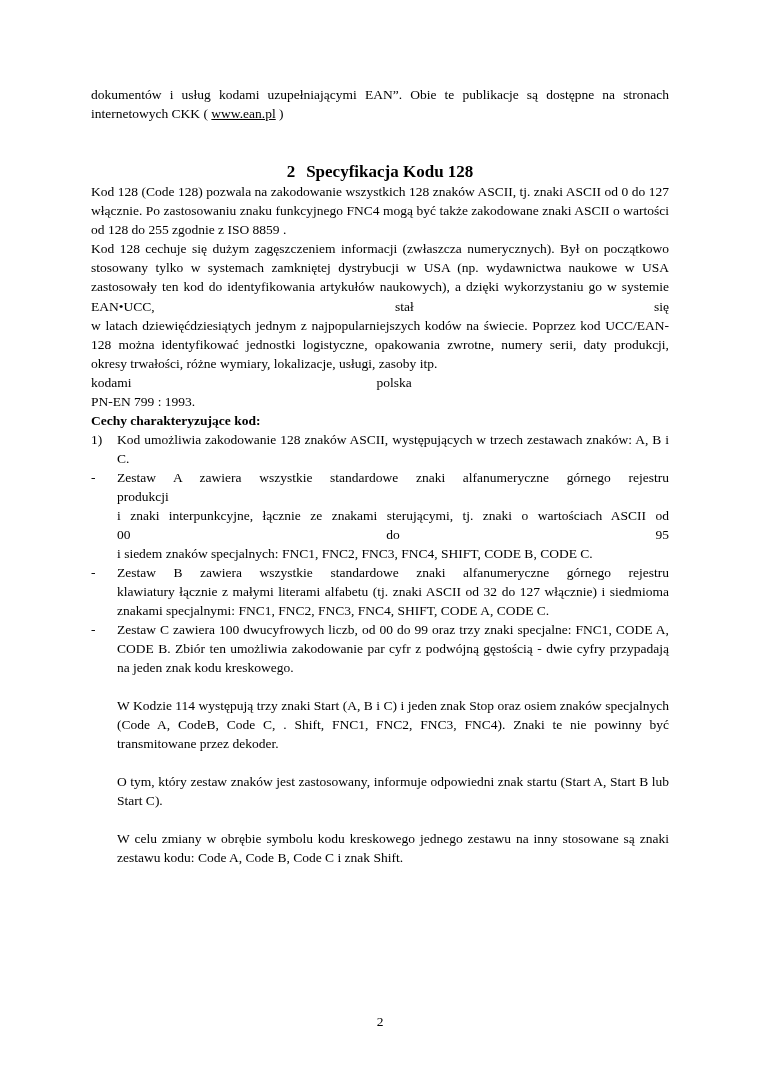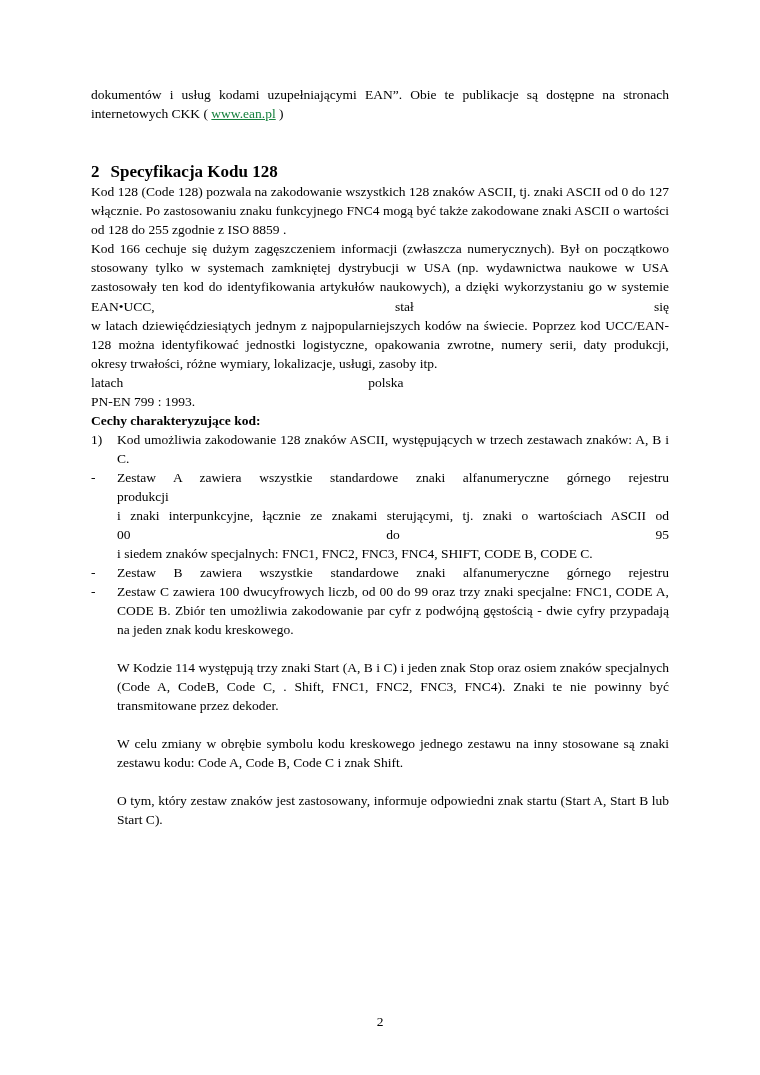--- a/index.html
+++ b/index.html
@@ -32,35 +32,36 @@
     padding-top: 85px;
   }
   .content p, .content div { margin: 0; }
   .just { text-align: justify; }
   .just-last { text-align: justify; text-align-last: justify; }
   .heading {
     font-size: 17px;
     font-weight: bold;
     line-height: 1.25;
     margin: 38px 0 0 0;
+    text-align: center;
   }
   .heading .heading-text { margin-left: 11px; }
   .p-ascii   { margin-top: 22px; }
   .p-density { margin-top: 24px; }
   .p-norm    { margin-top: 14px; }
   .features  { margin-top: 16px; font-weight: bold; font-family: Liberation Serif, serif; }
   .li { display: flex; }
   .li-item1  { margin-top: 18px; }
   .li-dash-a { margin-top: 17px; }
   .marker { flex: 0 0 26px; }
   .li-body { flex: 1; min-width: 0; }
   .word-polska { margin-left: 245px; }
   .seg-0095 { margin-right: 66px; }
   .indent { margin-left: 26px !important; margin-top: 19px !important; }
-  .link { color: #15803d; cursor: pointer; }
+  .link { color: #000000; cursor: pointer; }
   .page-number {
     position: absolute;
     bottom: 44px;
     left: 0;
     width: 100%;
     text-align: center;
   }
 </style>
 </head>
 <body>
@@ -68,26 +69,26 @@
 <div class="page">
   <div class="content">
 
     <p class="just"><span>dokumentów i usług kodami uzupełniającymi EAN”. Obie te publikacje są dostępne na stronach internetowych CKK ( </span><a class="link" href="#">www.ean.pl</a><span> )</span></p>
 
     <h2 class="heading"><span>2</span><span class="heading-text">Specyfikacja Kodu 128</span></h2>
 
     <p class="just p-ascii">Kod 128 (Code 128)  pozwala na  zakodowanie wszystkich 128 znaków  ASCII, tj. znaki ASCII od 0 do 127 włącznie. Po zastosowaniu znaku funkcyjnego FNC4 mogą być także zakodowane znaki ASCII o wartości od 128 do 255 zgodnie z ISO 8859 .</p>
 
     <div class="p-density">
-      <div class="just-last">Kod 166 cechuje się dużym zagęszczeniem informacji (zwłaszcza numerycznych). Był on początkowo stosowany tylko w systemach zamkniętej dystrybucji w USA (np. wydawnictwa naukowe w USA zastosowały ten kod do identyfikowania artykułów naukowych), a dzięki wykorzystaniu go w systemie EAN•UCC, stał się</div>
+      <div class="just-last">Kod 128 cechuje się dużym zagęszczeniem informacji (zwłaszcza numerycznych). Był on początkowo stosowany tylko w systemach zamkniętej dystrybucji w USA (np. wydawnictwa naukowe w USA zastosowały ten kod do identyfikowania artykułów naukowych), a dzięki wykorzystaniu go w systemie EAN•UCC, stał się</div>
       <div class="just">w latach dziewięćdziesiątych jednym z najpopularniejszych kodów na świecie. Poprzez kod UCC/EAN-128 można identyfikować  jednostki logistyczne, opakowania zwrotne, numery serii, daty produkcji, okresy trwałości, różne wymiary, lokalizacje, usługi, zasoby itp.</div>
     </div>
 
     <div class="p-norm">
-      <div><span>latach</span><span class="word-polska">polska</span></div>
+      <div><span>kodami</span><span class="word-polska">polska</span></div>
       <div>PN-EN 799 : 1993.</div>
     </div>
 
     <p class="features">Cechy charakteryzujące kod:</p>
 
     <div class="li li-item1">
       <span class="marker">1)</span>
       <div class="li-body just">Kod umożliwia zakodowanie 128 znaków ASCII, występujących w trzech  zestawach znaków: A, B i C.</div>
     </div>
 
@@ -99,28 +100,29 @@
         <div class="just-last">i znaki interpunkcyjne, łącznie ze znakami sterującymi, tj. znaki o wartościach ASCII od</div>
         <div class="just-last seg-0095">00 do 95</div>
         <div class="just">i siedem znaków specjalnych: FNC1, FNC2, FNC3, FNC4, SHIFT, CODE B, CODE C.</div>
       </div>
     </div>
 
     <div class="li">
       <span class="marker">-</span>
       <div class="li-body">
         <div class="just-last">Zestaw B zawiera wszystkie standardowe znaki alfanumeryczne górnego rejestru</div>
+        <div class="just">klawiatury łącznie z małymi literami alfabetu (tj. znaki ASCII od 32 do 127 włącznie) i siedmioma znakami specjalnymi: FNC1, FNC2, FNC3, FNC4, SHIFT, CODE A, CODE C.</div>
       </div>
     </div>
 
     <div class="li">
       <span class="marker">-</span>
       <div class="li-body just">Zestaw  C zawiera 100 dwucyfrowych liczb, od 00 do 99 oraz trzy znaki specjalne: FNC1, CODE A, CODE B.  Zbiór ten umożliwia zakodowanie par cyfr z podwójną gęstością - dwie cyfry przypadają na jeden znak kodu kreskowego.</div>
     </div>
 
     <div class="indent just">W Kodzie 114 występują trzy znaki Start (A, B i C) i jeden znak Stop oraz osiem znaków specjalnych (Code A, CodeB, Code C, . Shift, FNC1, FNC2, FNC3, FNC4). Znaki te nie powinny być transmitowane przez dekoder.</div>
+    <div class="indent just">O tym, który zestaw znaków jest zastosowany, informuje odpowiedni znak startu (Start A, Start B lub Start C).</div>
     <div class="indent just">W celu zmiany w obrębie symbolu kodu kreskowego jednego zestawu na inny stosowane są  znaki zestawu kodu: Code A, Code B, Code C i znak Shift.</div>
-    <div class="indent just">O tym, który zestaw znaków jest zastosowany, informuje odpowiedni znak startu (Start A, Start B lub Start C).</div>
 
   </div>
 
   <div class="page-number">2</div>
 </div>
 
 </body></html>

